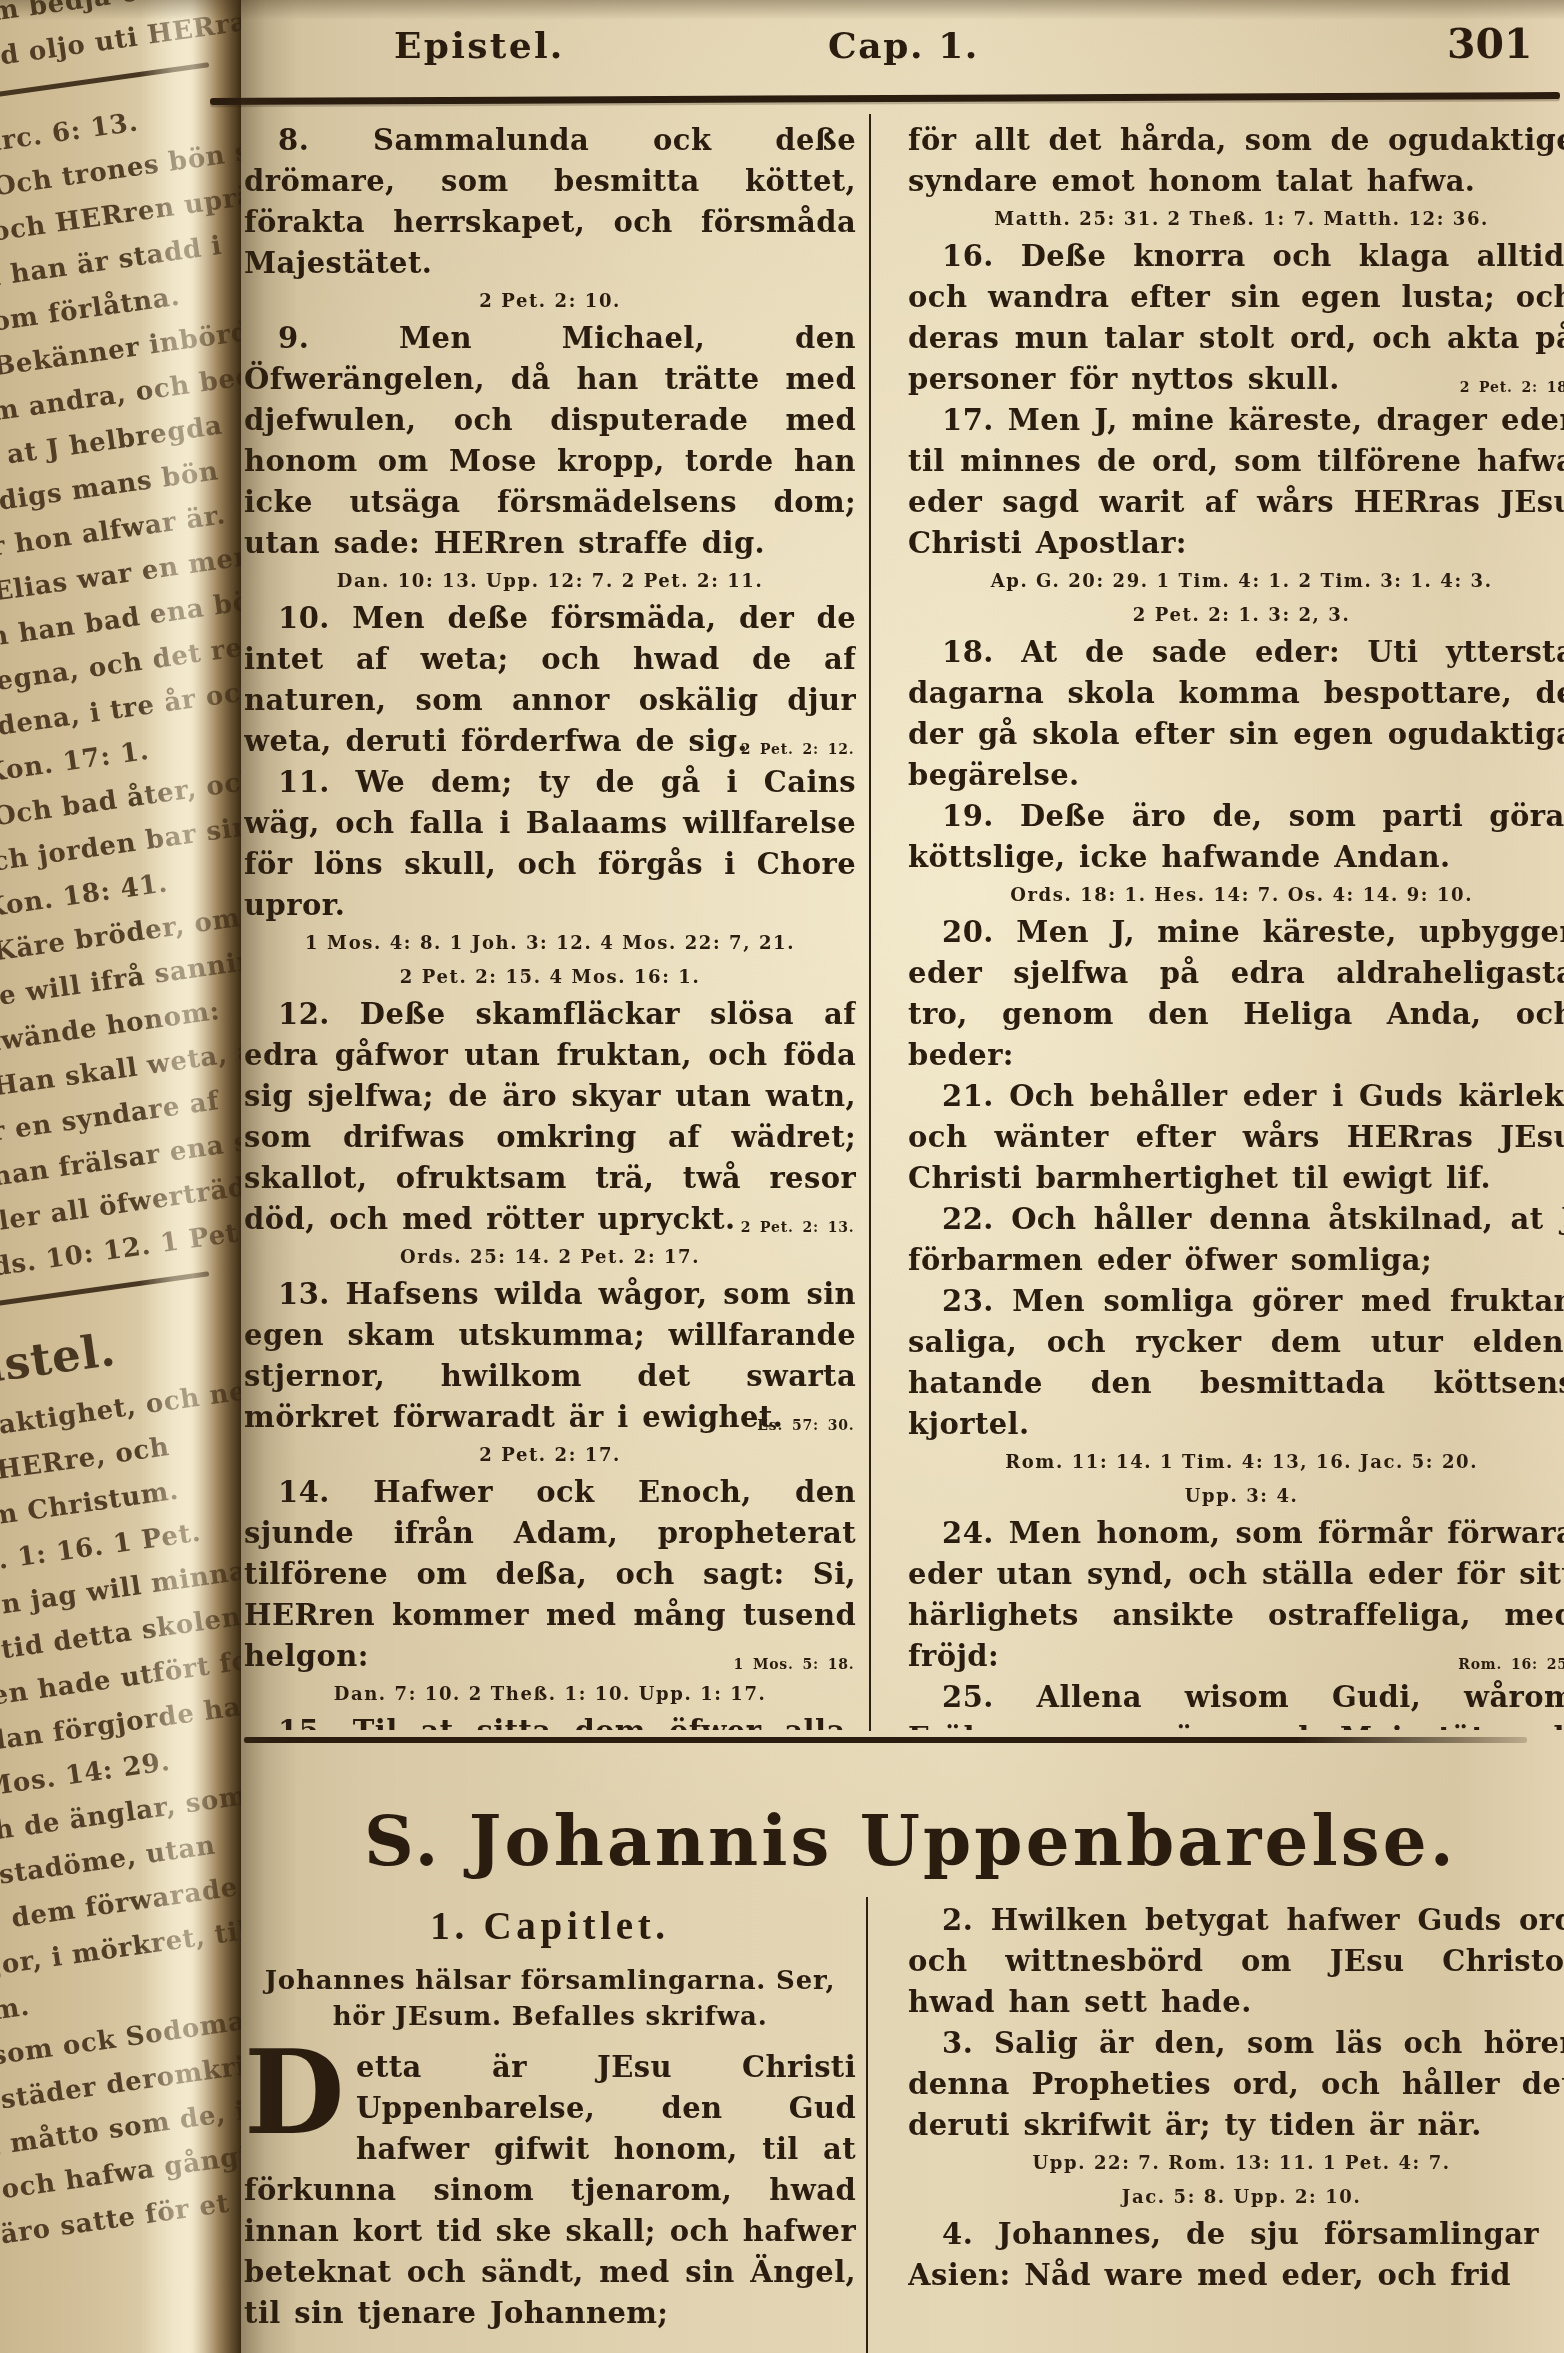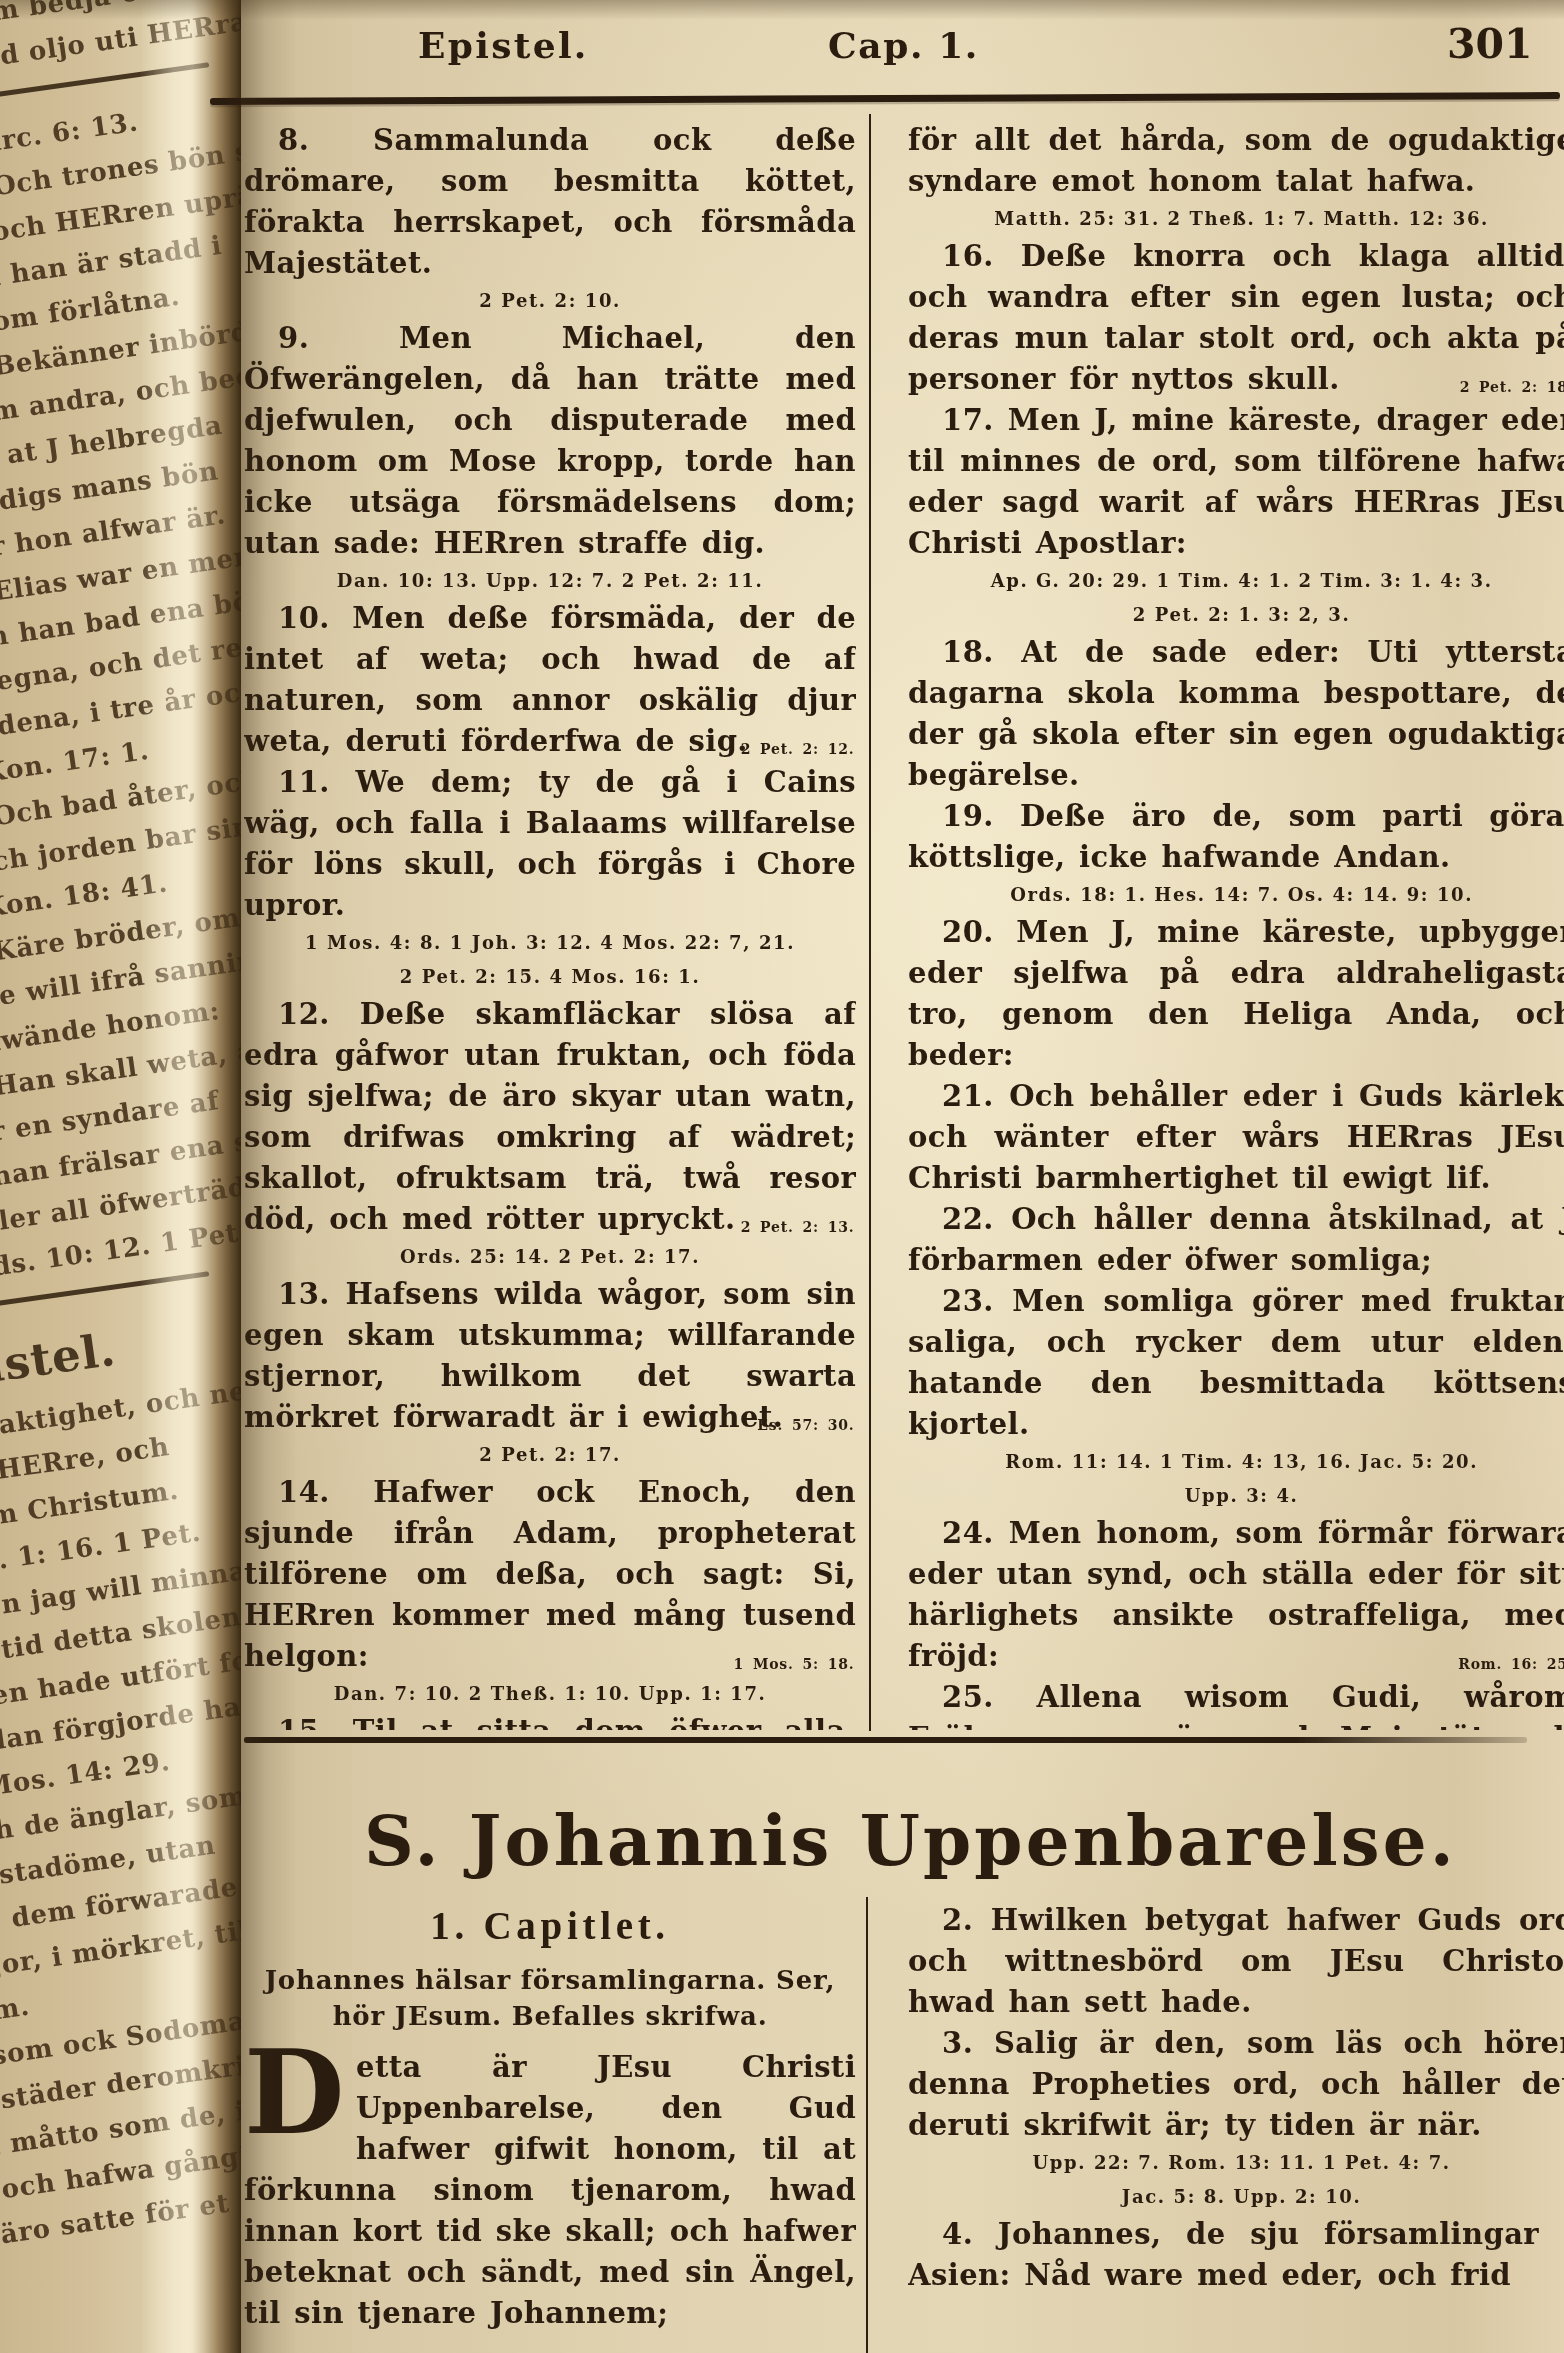--- a/index.html
+++ b/index.html
@@ -23,21 +23,21 @@
   .frag.big{font-size:45px;height:75px;line-height:75px;color:#3c2b16;}
   .frag.rule{height:27px;}
   .frag.rule::before{content:"";display:block;margin-top:12.5px;width:258px;height:4.7px;background:#3a2a16;border-radius:2.3px;}
   .gutter::after{content:"";position:absolute;inset:0;pointer-events:none;
     background:linear-gradient(90deg,rgba(0,0,0,0) 0%,rgba(0,0,0,0) 58%,rgba(247,238,212,0.50) 72%,rgba(247,238,212,0.55) 80%,rgba(124,99,62,0.35) 90%,rgba(53,38,17,0.55) 98%,rgba(33,22,8,0.6) 100%);}
   
   .main{position:absolute;left:241px;top:0;width:1324px;height:100%;}
   .main::before{content:"";position:absolute;left:0;top:0;width:55px;height:100%;pointer-events:none;z-index:5;
     background:linear-gradient(90deg,rgba(60,44,20,0.38),rgba(60,44,20,0.12) 45%,rgba(60,44,20,0) 100%);}
   .header{position:absolute;top:23.5px;left:0;width:1315px;height:55px;font-weight:bold;font-size:36px;}
-  .h-left{position:absolute;left:153px;letter-spacing:2.3px;margin-left:24px;}
+  .h-left{position:absolute;left:153px;letter-spacing:2.3px;}
   .h-center{position:absolute;left:587px;letter-spacing:1.6px;}
   .h-page{position:absolute;right:23.5px;top:-3.1px;font-size:41px;}
   .rule-top{position:absolute;top:95px;left:-31px;width:1350px;height:7px;background:#2a1d10;border-radius:3.1px;
     box-shadow:0 2.3px 0 rgba(42,29,16,0.25);transform:rotate(-0.25deg);}
   
   .jude-cols{position:absolute;top:114px;left:3.1px;width:1315px;height:1620px;}
   .col{overflow:hidden;}
   .colL{position:absolute;left:0;top:6.3px;width:612px;height:1610px;}
   .colR{position:absolute;left:664px;top:6.3px;width:667px;height:1610px;}
   .vrule{position:absolute;background:#2b2013;width:2.3px;}

